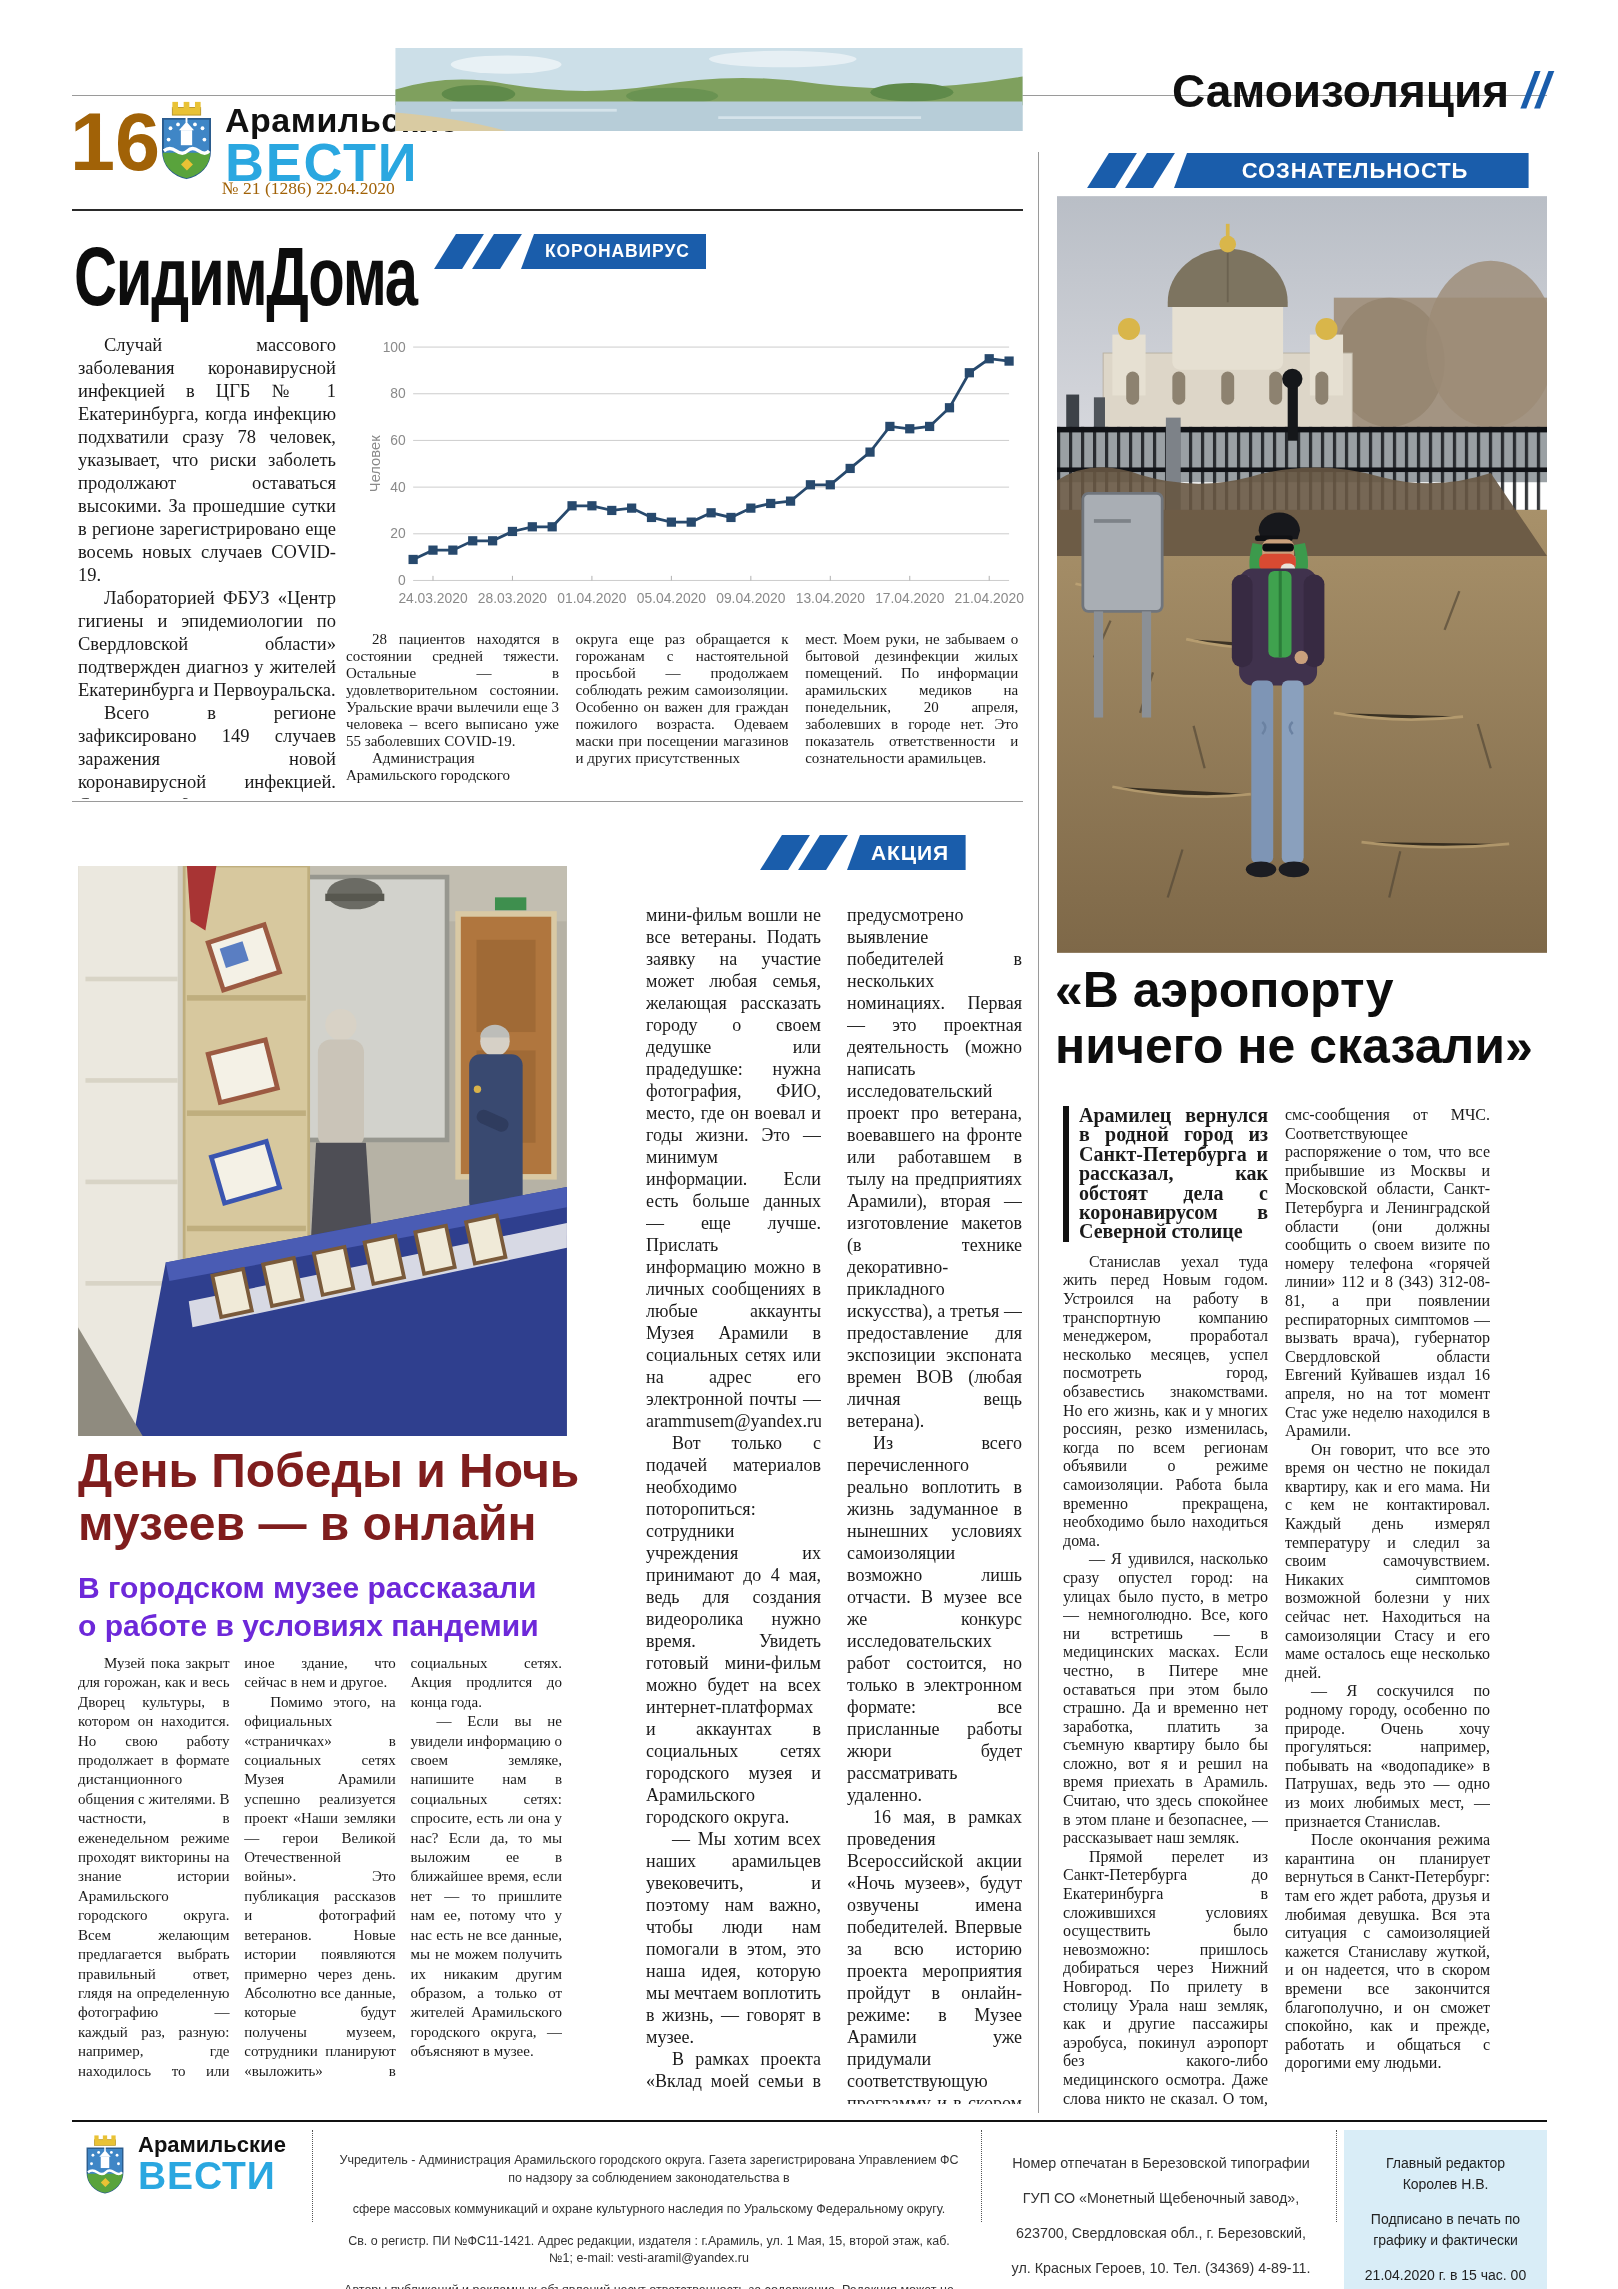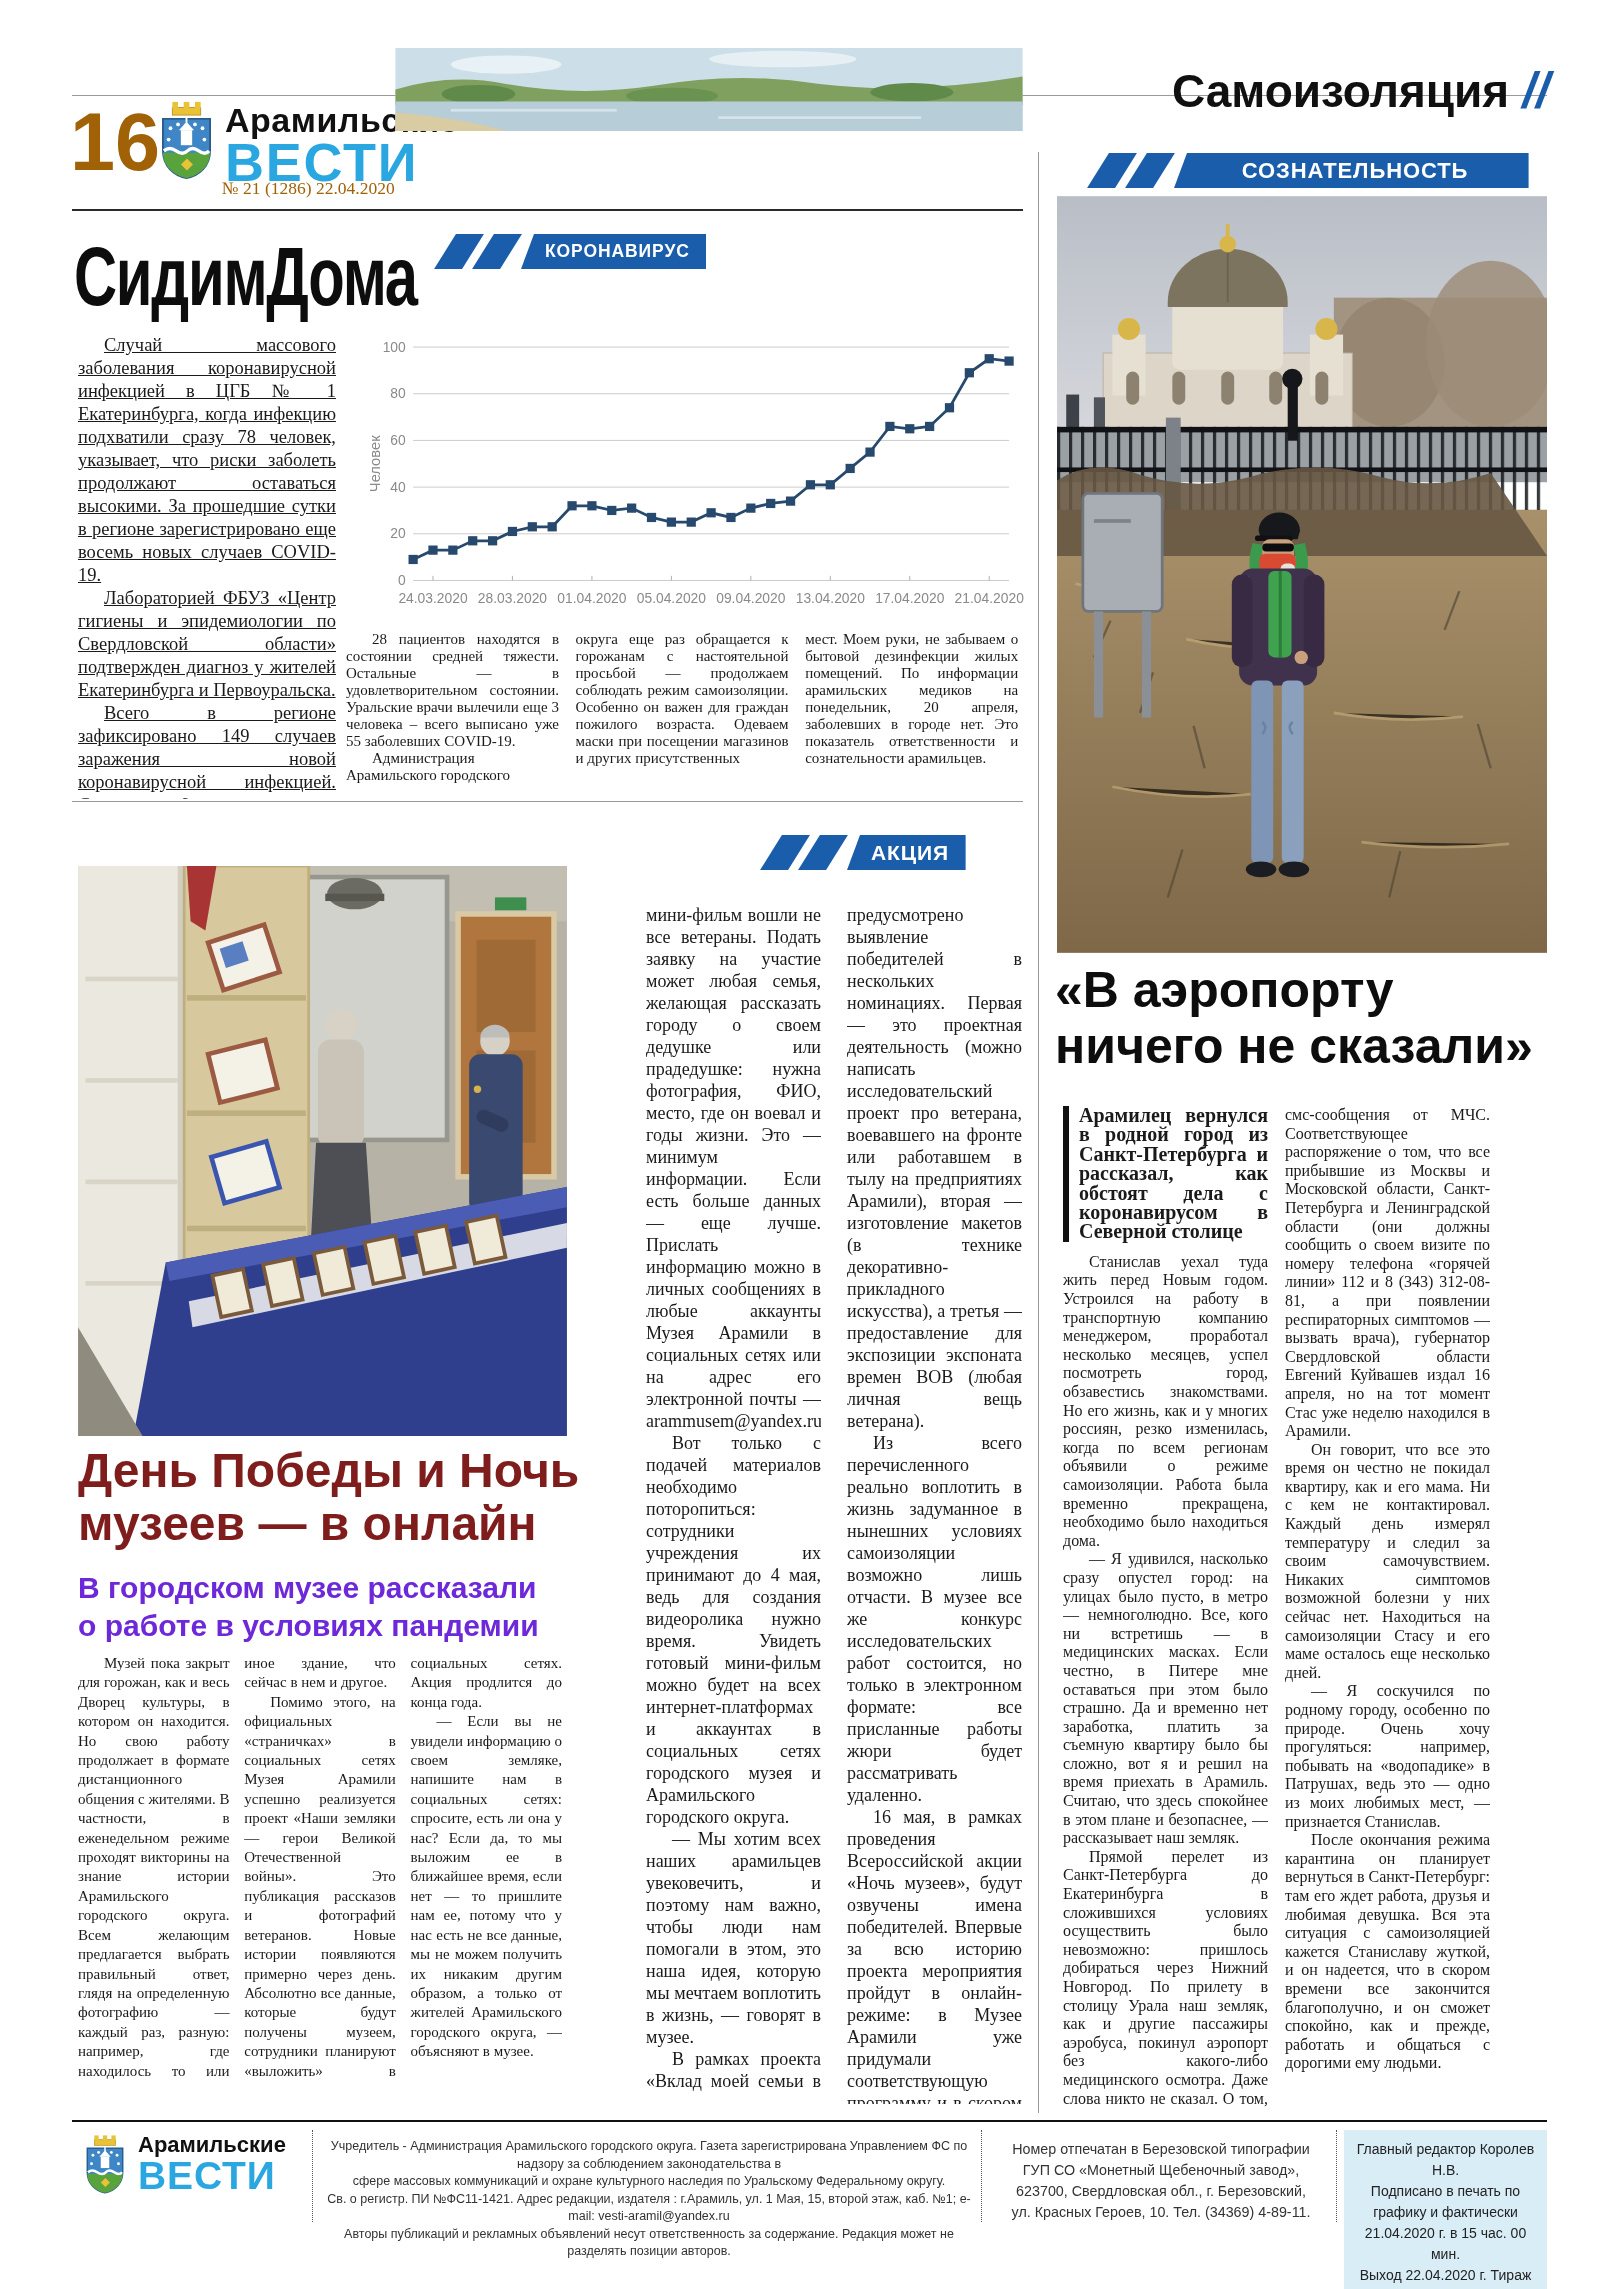--- a/index.html
+++ b/index.html
@@ -26,28 +26,28 @@
   .jtext{text-align:justify;}
   .jtext p{margin:0;text-indent:26px;}
   .nif p:first-child{text-indent:0;}
   .a1-title{font:800 83px/1 "Liberation Sans","DejaVu Sans",sans-serif;color:#0d0d0d;
             transform:scaleX(0.72);transform-origin:left top;letter-spacing:-1.8px;white-space:nowrap;}
   .m-title{font:800 48px/1.1 "Liberation Sans","DejaVu Sans",sans-serif;color:#7f1d1d;}
   .m-sub{font:800 30px/1.25 "Liberation Sans","DejaVu Sans",sans-serif;color:#6d28d9;}
   .r-title{font:800 50px/1.12 "Liberation Sans","DejaVu Sans",sans-serif;color:#0d0d0d;}
   .lead{border-left:6.5px solid #111;padding-left:10px;font-weight:700;
         font-size:20px;line-height:19.4px;text-align:justify;margin-bottom:11px;}
-  .colA{font-size:18.5px;line-height:23px;text-decoration:underline;}
+  .colA{font-size:18.5px;line-height:23px;}
   .colB{font-size:15px;line-height:17px;}
   .colM{font-size:18px;line-height:22px;}
   .colM3{font-size:15px;line-height:19.4px;column-count:3;column-gap:14.8px;}
   .colR{font-size:16px;line-height:18.6px;}
   .dotted-sep{border-left:1.8px dotted #555;}
   .f-credits{font:400 12.5px/17.5px "Liberation Sans","DejaVu Sans",sans-serif;color:#333;text-align:center;}
-  .f-credits p,.f-print p,.f-editor p{margin:0;}
+  .f-credits p,.f-print p,.f-editor p{margin:14px;}
   .f-print{font:400 14.3px/21px "Liberation Sans","DejaVu Sans",sans-serif;color:#333;text-align:center;}
   .f-editor{font:400 14px/21px "Liberation Sans","DejaVu Sans",sans-serif;color:#222;text-align:center;
             background:#d9edf7;padding:9.2px 5.5px;}
   .f-logo-top{font:800 22px/1 "Liberation Sans","DejaVu Sans",sans-serif;color:#111;}
   .f-logo-main{font:900 39px/1 "Liberation Sans","DejaVu Sans",sans-serif;color:#2aa7e0;letter-spacing:0.9px;}
   svg text{font-family:"Liberation Sans","DejaVu Sans",sans-serif;}
 </style>
 </head>
 <body>
 

